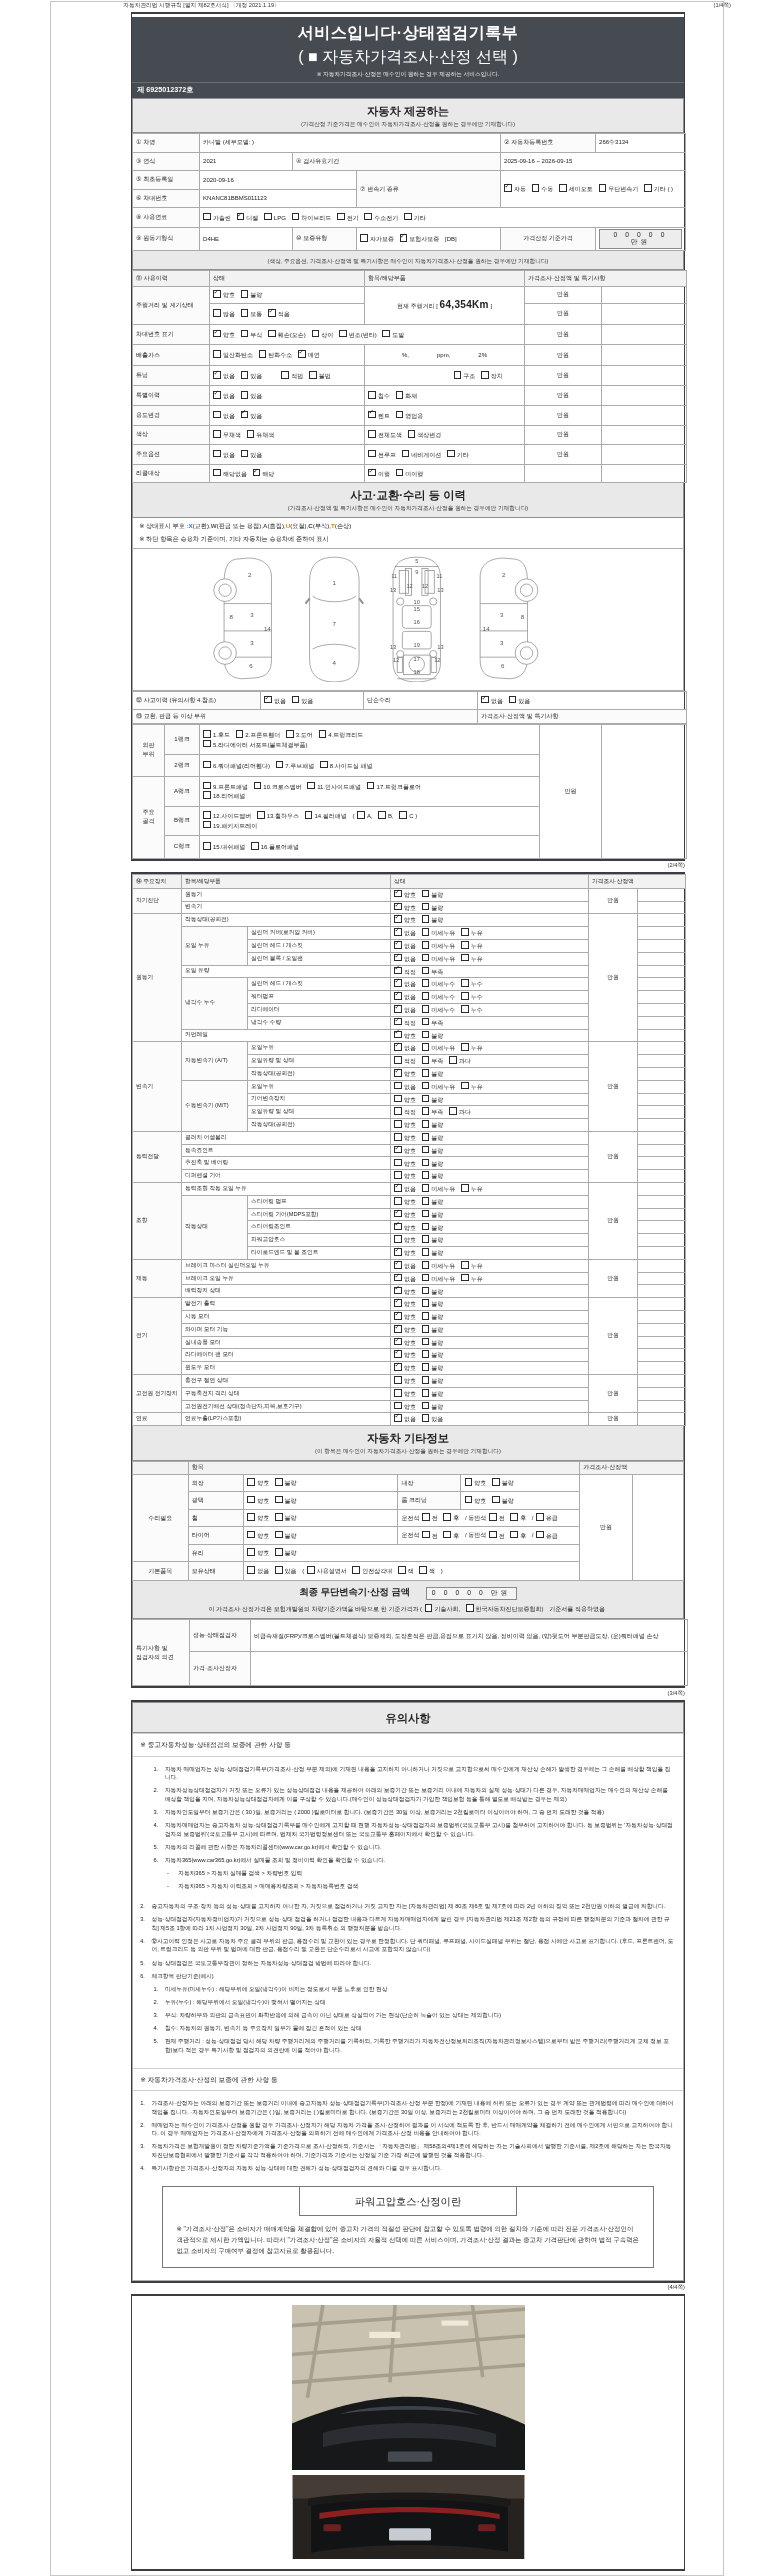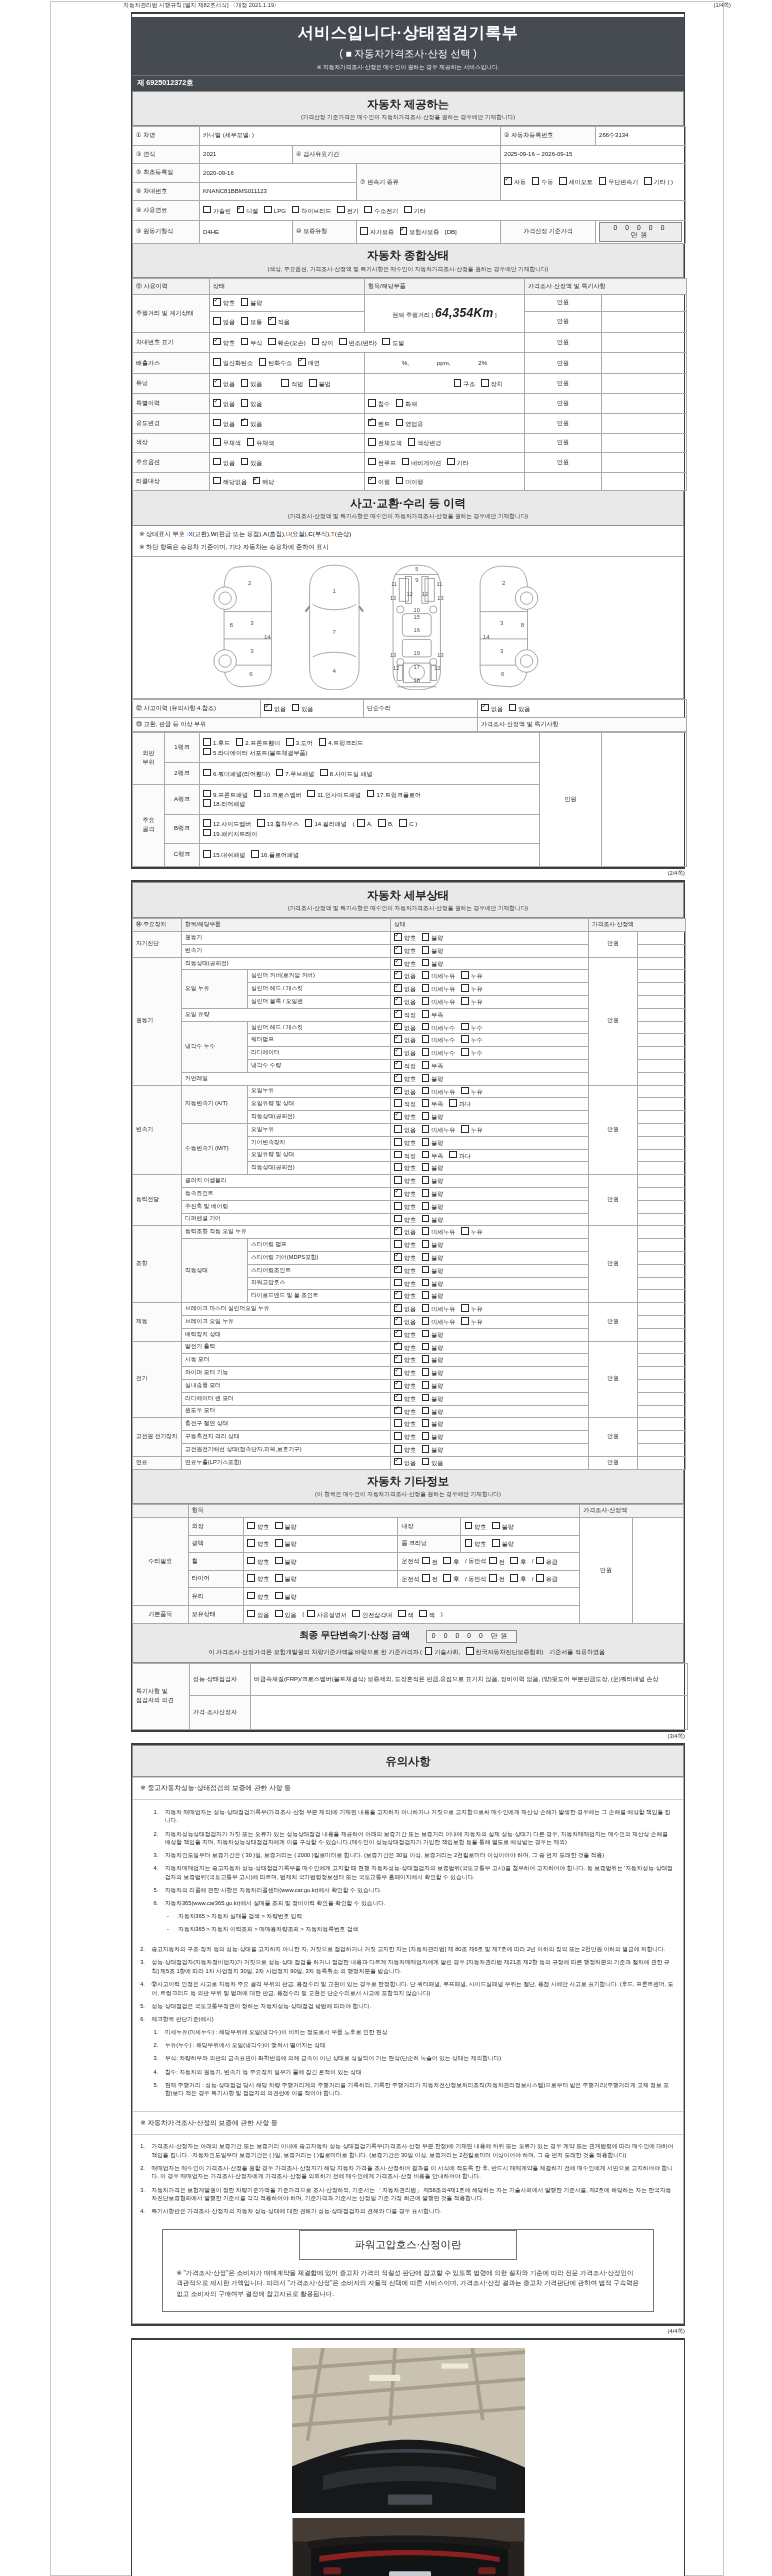--- a/index.html
+++ b/index.html
@@ -7,40 +7,40 @@
         font-family:"Liberation Sans","DejaVu Sans",sans-serif;color:#222;}
   .frame{position:absolute;left:50px;top:1px;width:672px;height:2573px;border:0.5px solid #c6c6c6;}
   .col{position:absolute;left:131px;top:2.1px;width:554px;}
   .metarow{display:flex;justify-content:space-between;font-size:5.7px;color:#333;margin:0 -46px 2.1px -7.7px;}
   .pgmark{font-size:5.7px;text-align:right;margin:1.5px 0 2.1px 0;color:#333;}
   .blk{border-left:1px solid #3a3e44;border-right:1px solid #3a3e44;border-top:2.1px solid #3a3e44;border-bottom:2.6px solid #3a3e44;background:#fff;}
   
   .dgap{height:2.6px;background:#fff;}
   .dhead{background:#464a51;color:#fff;text-align:center;padding:6.2px 0 3.1px;}
   .dhead .t{font-size:16px;font-weight:700;letter-spacing:0.5px;}
-  .dhead .s{font-size:10px;margin-top:3.1px;}
+  .dhead .s{font-size:16px;margin-top:3.1px;}
   .dhead .n{font-size:5.7px;margin-top:2.6px;color:#eee;}
   .docrow{background:#464a51;color:#fff;font-size:7.2px;font-weight:700;text-align:left;padding:2.1px 5.2px 3.1px;border-top:0.5px solid #6a6e74;}
   
   .shead{background:#e9e9e9;border:0.5px solid #8f8f8f;text-align:center;padding:4.6px 0 3.6px;}
   .shead .t{font-size:11.3px;font-weight:700;}
   .shead .n{font-size:5.7px;margin-top:2.1px;color:#333;}
   table{border-collapse:collapse;width:100%;table-layout:fixed;}
   td{border:0.5px solid #ababab;font-size:6px;padding:1px 3.1px;vertical-align:middle;word-break:keep-all;}
   .lbl{background:#fbfbfb;}
   .ctr{text-align:center;}
   .hdr{background:#f2f2f2;}
   .cb{display:inline-block;width:5.7px;height:5.7px;border:1px solid #2c2c2c;background:#fff;vertical-align:-1px;margin-right:2.1px;position:relative;}
   .cb.on::after{content:"\2713";position:absolute;left:-0.5px;top:-3.1px;font-size:6.7px;font-weight:700;color:#111;}
   .opt{margin-right:5.7px;white-space:nowrap;display:inline-block;}
   .olbl{font-size:6px;}
   .plain{margin-right:2.6px;}
   .price{ text-align:center;color:#222;}
   .digitbox{display:inline-block;border:0.5px solid #8a8a8a;background:#ededed;padding:1px 5.2px;font-size:6.7px;letter-spacing:3.1px;}
-  .mile{font-size:12px;font-weight:700;letter-spacing:0.3px;font-style:italic;}
+  .mile{font-size:10px;font-weight:700;letter-spacing:0.3px;}
   .legend{border:0.5px solid #ababab;border-top:none;padding:4.1px 6.2px;font-size:6.2px;}
   .legend .row2{margin-top:4.1px;}
   .diagwrap{border:0.5px solid #ababab;border-top:none;padding:5.2px 0 6.2px;text-align:center;}
   .dtable td{height:10.8px;padding:0.5px 3.1px;font-size:5.7px;}
   .notice-body{border:0.5px solid #ababab;border-top:none;padding:0 0 7.2px;font-size:5.7px;line-height:1.5;}
   .nhead{border-bottom:0.5px solid #cfcfcf;border-top:0.5px solid #cfcfcf;padding:5.7px 7.2px;font-size:6.7px;font-weight:400;}
   .nitem{display:flex;margin:4.6px 0;}
   .nitem .num{flex:0 0 11.3px;text-align:left;}
   .nitem .ntxt{flex:1;padding-right:9.3px;}
   .ind0{margin-left:7.2px;}
@@ -121,21 +121,20 @@
           <td>D4HE</td>
           <td class="lbl">⑩ 보증유형</td>
           <td colspan="2"><span class="opt"><span class="cb"></span><span class="olbl">자가보증</span></span><span class="opt"><span class="cb on"></span><span class="olbl">보험사보증</span></span><span class="plain">[DB]</span></td>
           <td class="lbl ctr">가격산정 기준가격</td>
           <td class="ctr"><span class="digitbox">0 0 0 0 0 만원</span></td>
         </tr>
       </tbody>
         </table>
 
       <div class="shead" style="border-top:none">
-        <div class="t">자동차 종합상태</div>
         <div class="n">(색상, 주요옵션, 가격조사·산정액 및 특기사항은 매수인이 자동차가격조사·산정을 원하는 경우에만 기재합니다)</div>
       </div>
       <table>
         <colgroup>
             <col style="width:77px">
             <col style="width:155px">
             <col style="width:160px">
             <col style="width:77px">
             <col style="width:85px">
           </colgroup>
@@ -378,24 +377,20 @@
           <td class="lbl ctr">C랭크</td>
           <td><span class="opt"><span class="cb"></span><span class="olbl">15.대쉬패널</span></span><span class="opt"><span class="cb"></span><span class="olbl">16.플로어패널</span></span></td>
         </tr>
       </tbody>
         </table>
     </div>
 
     <div class="pgmark">(2/4쪽)</div>
 
     <div class="blk">
-      <div class="shead">
-        <div class="t">자동차 세부상태</div>
-        <div class="n">(가격조사·산정액 및 특기사항은 매수인이 자동차가격조사·산정을 원하는 경우에만 기재합니다)</div>
-      </div>
       <table class="dtable">
         <colgroup>
             <col style="width:49px">
             <col style="width:66px">
             <col style="width:143px">
             <col style="width:198px">
             <col style="width:49px">
             <col style="width:48px">
           </colgroup>
         <tbody>

